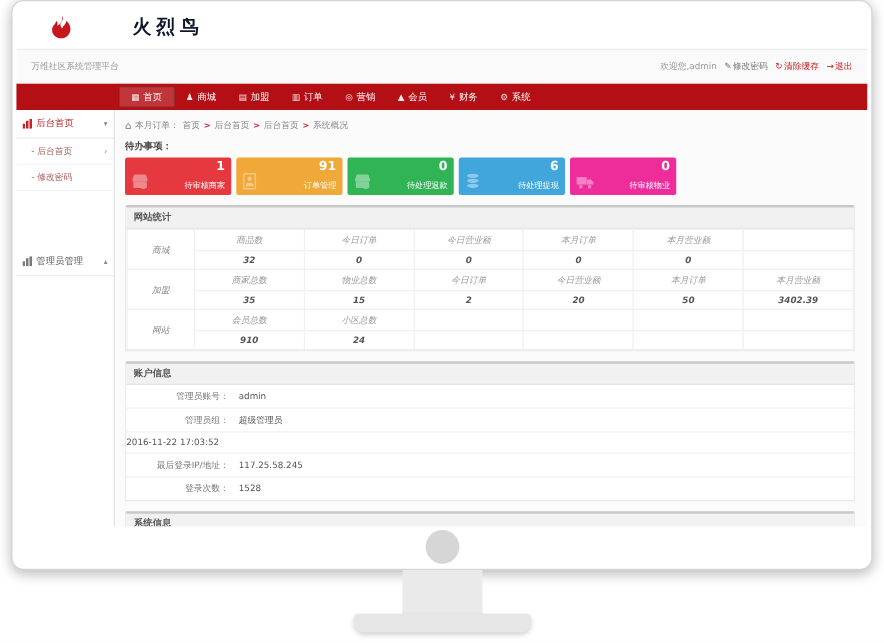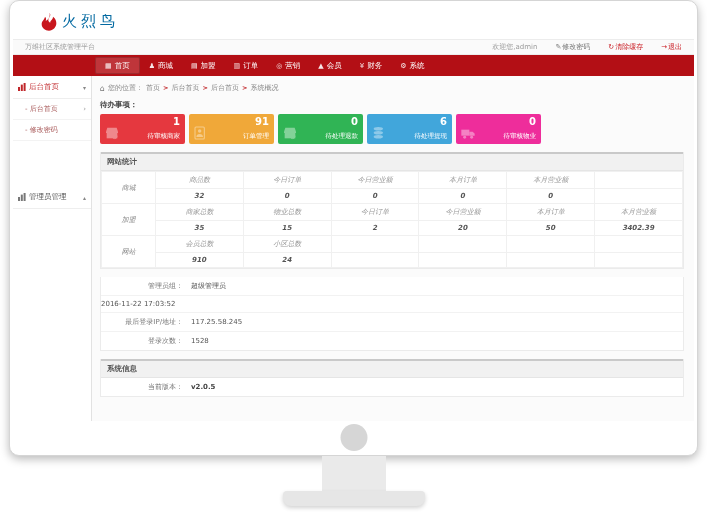--- a/index.html
+++ b/index.html
@@ -19,26 +19,26 @@
     width:142px; height:15px; background:#e6e6e6; border-radius:4px 4px 8px 8px;
     box-shadow:0 2px 4px rgba(0,0,0,.18); }
 
   
   .screen { position:absolute; left:3px; top:3px; width:681px; height:417px;
     background:#fff; border-radius:7px 7px 0 0; overflow:hidden; }
 
   .hdr { height:35px; display:flex; align-items:center; padding-left:28px; background:#fff; }
   .logo { display:flex; align-items:center; gap:5px; }
   .logo svg { width:16px; height:22px; fill:#c8161d; }
-  .logo-text { font-size:15px; font-weight:normal; color:#0369a1; letter-spacing:4px; }
-
-  .strip { height:16px; background:#fafafa; border-top:1px solid #ececec;
+  .logo-text { font-size:15px; font-weight:bold; color:#0f172a; letter-spacing:4px;margin-left:44px; }
+
+  .strip { height:28px; background:#fafafa; border-top:1px solid #ececec;
     border-bottom:1px solid #ececec; display:flex; align-items:center;
     justify-content:space-between; padding:0 12px; font-size:7px; color:#9a9a9a; }
-  .strip-right { display:flex; gap:18px; align-items:center; }
+  .strip-right { display:flex; gap:6px; align-items:center; }
   .strip-right .lnk { color:#777; cursor:pointer;text-align:center; }
   .strip-right .lnk.red { color:#c8161d; }
   .strip-right .ic { font-size:7px; margin-right:1px; }
 
   .nav { height:21px; background:#b30f15; display:flex; align-items:stretch; padding-left:82px; }
   .nav-item { display:flex; align-items:center; gap:3px; padding:0 9px; color:#fff;
     font-size:7.5px; cursor:pointer; }
   .nav-item .nico { font-size:7px; opacity:.9; }
   .nav-item.active { background:rgba(255,255,255,.16); border:1px solid rgba(0,0,0,.18);
     border-radius:2px; margin:2px 0; }
@@ -174,21 +174,21 @@
                 <rect x="7" y="0" width="2.5" height="10"></rect>
               </svg>
             <span>管理员管理</span>
             <span class="chev">▴</span>
           </div>
         </div>
 
         <div class="main">
           <div class="crumbs">
             <span class="home">⌂</span>
-            <span>您的位置：</span>
+            <span>本月订单：</span>
             <span class="crumb">首页</span>
             <span class="sep">&gt;</span>
             <span class="crumb">后台首页</span>
             <span class="sep">&gt;</span>
             <span class="crumb">后台首页</span>
             <span class="sep">&gt;</span>
             <span class="crumb">系统概况</span>
           </div>
 
           <div class="todo-title">待办事项：</div>
@@ -304,20 +304,25 @@
                   <td class="val"></td>
                   <td class="val"></td>
                   <td class="val"></td>
                   <td class="val"></td>
                 </tr>
               </tbody>
             </table>
           </div>
 
           <div class="sec">
+            <div class="sec-h">账户信息</div>
+            <div class="kv">
+                <span class="k">管理员账号：</span>
+                <span class="v">admin</span>
+              </div>
             <div class="kv">
                 <span class="k">管理员组：</span>
                 <span class="v">超级管理员</span>
               </div>
             <div class="kv">
                 <span class="v">2016-11-22 17:03:52</span>
               </div>
             <div class="kv">
                 <span class="k">最后登录IP/地址：</span>
                 <span class="v">117.25.58.245</span>

